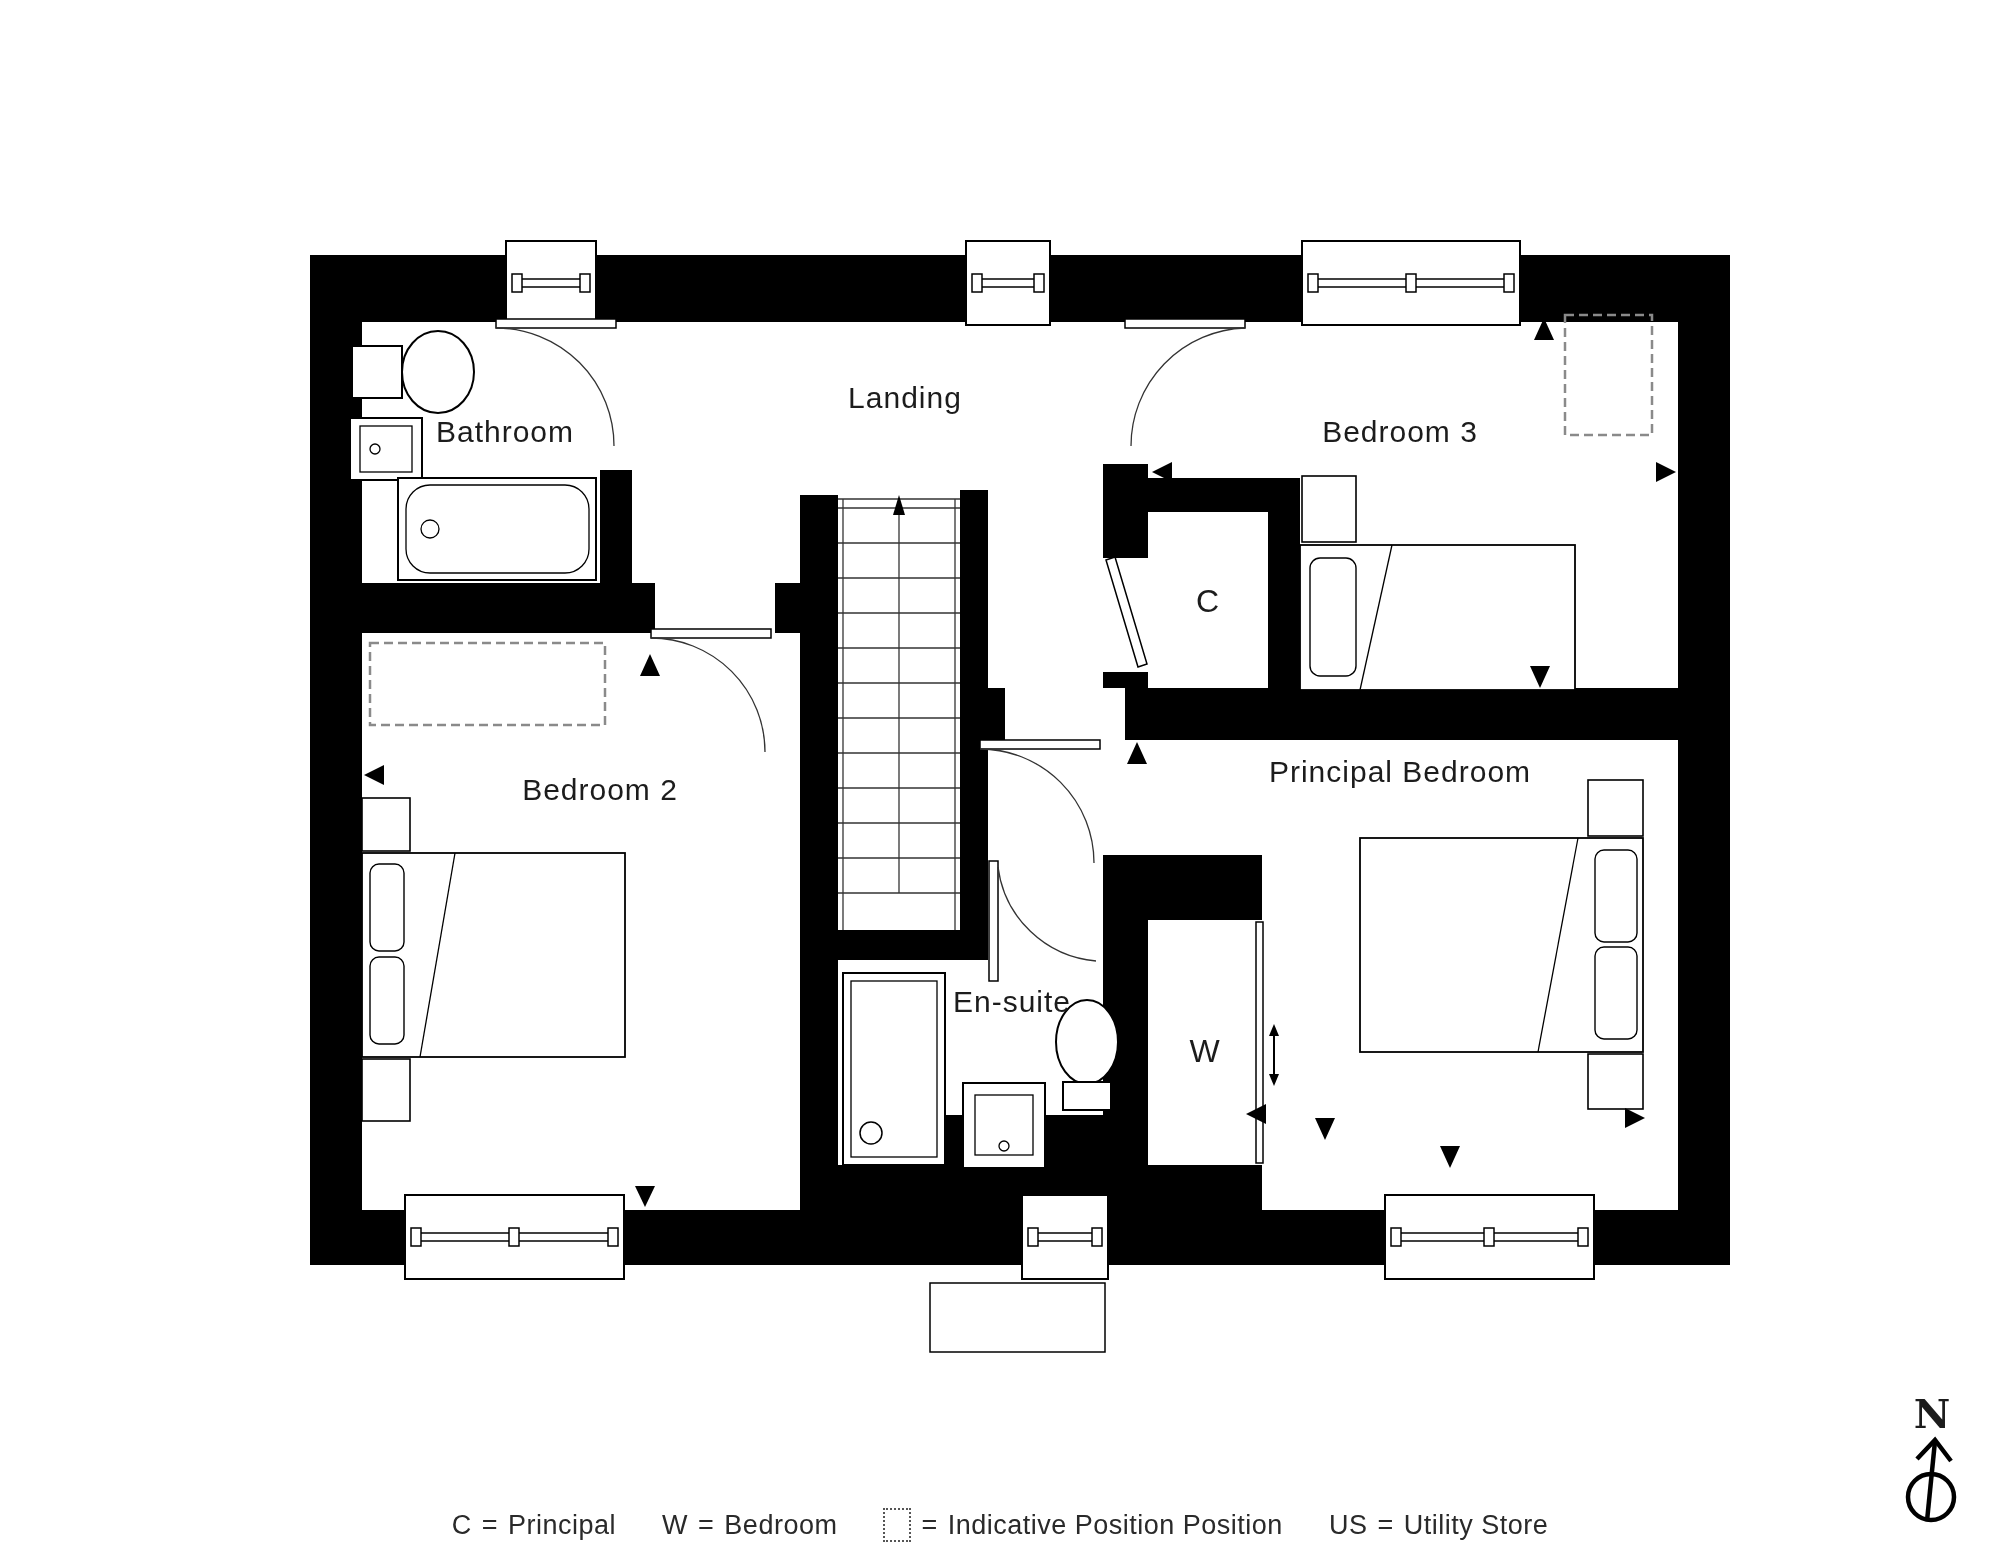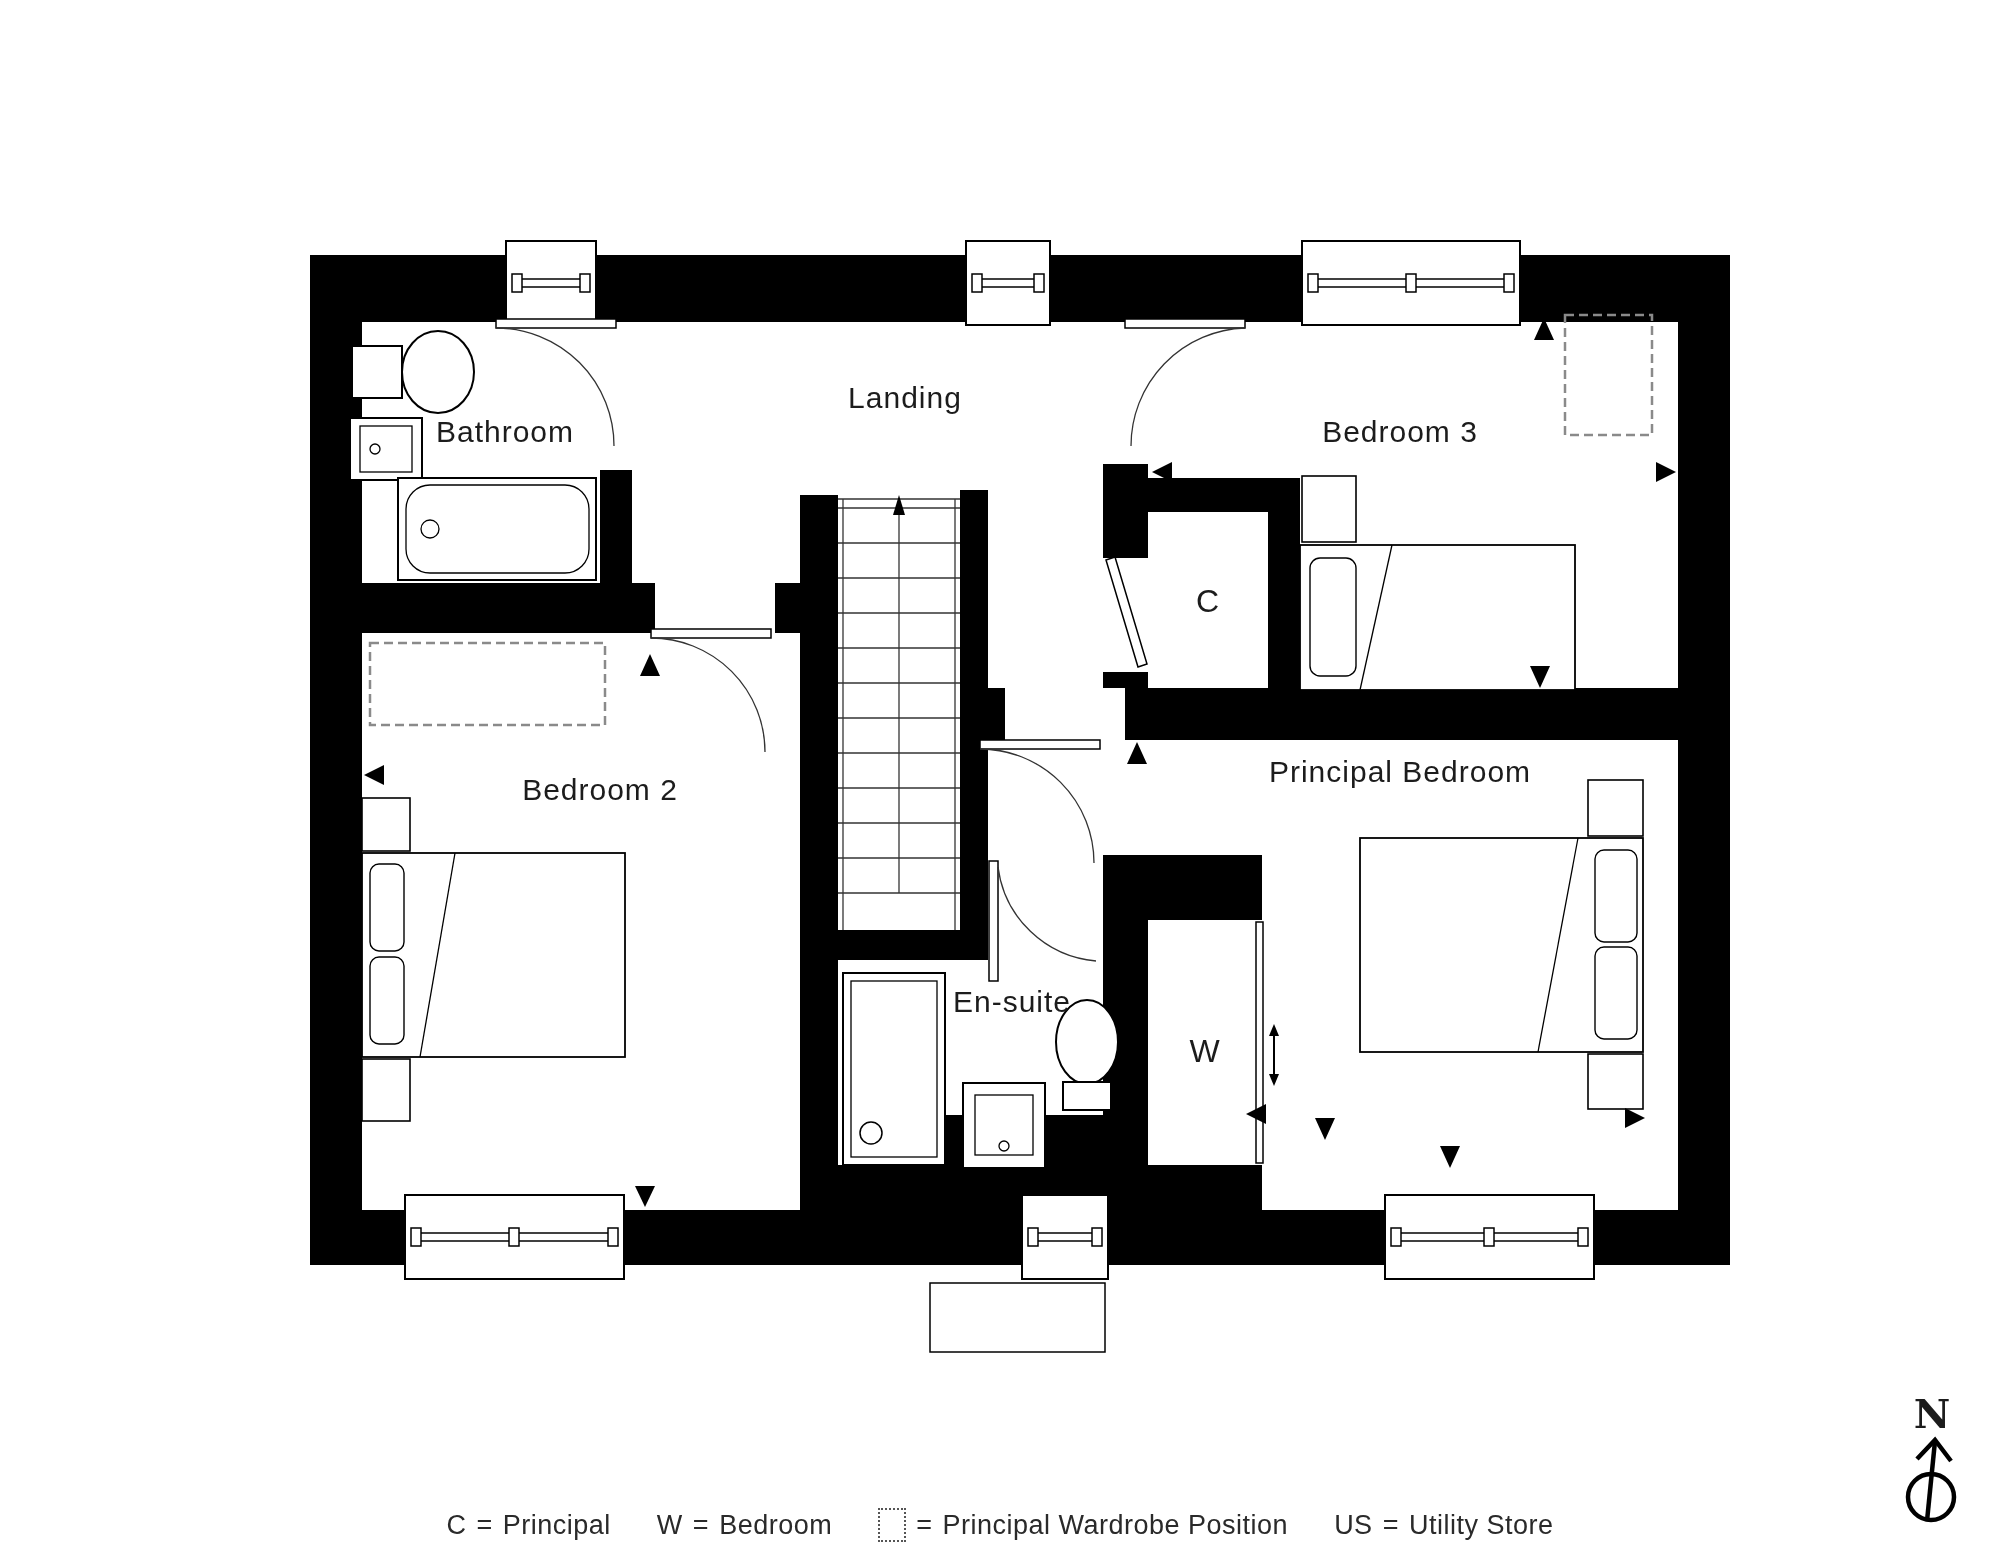--- a/index.html
+++ b/index.html
@@ -267,21 +267,21 @@
     <span>Principal</span>
   </div>
   <div class="legend-item">
     <span class="legend-sym">W</span>
     <span>=</span>
     <span>Bedroom</span>
   </div>
   <div class="legend-item">
     <span class="box-glyph"></span>
     <span>=</span>
-    <span>Principal Wardrobe Position</span>
+    <span>Indicative Position Position</span>
   </div>
   <div class="legend-item">
     <span class="legend-sym">US</span>
     <span>=</span>
     <span>Utility Store</span>
   </div>
 </div>
 
 </div>
 

